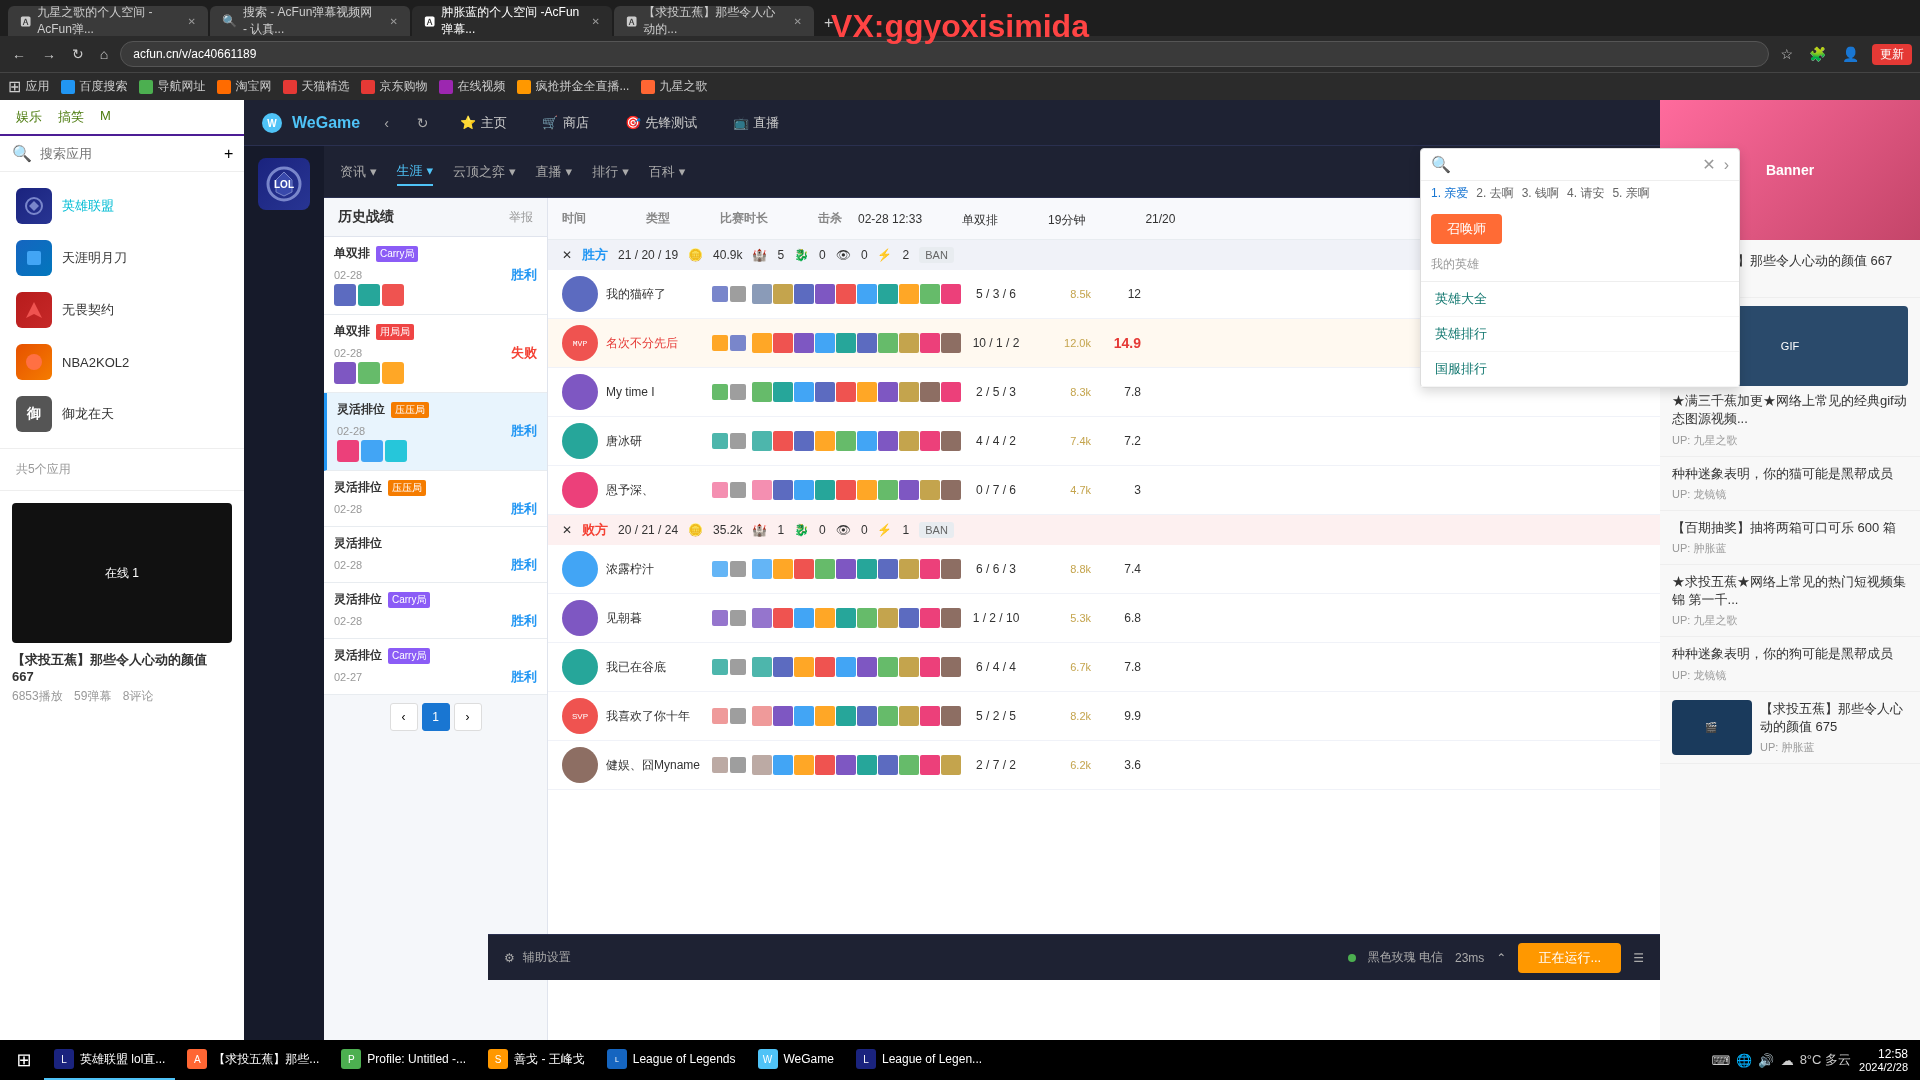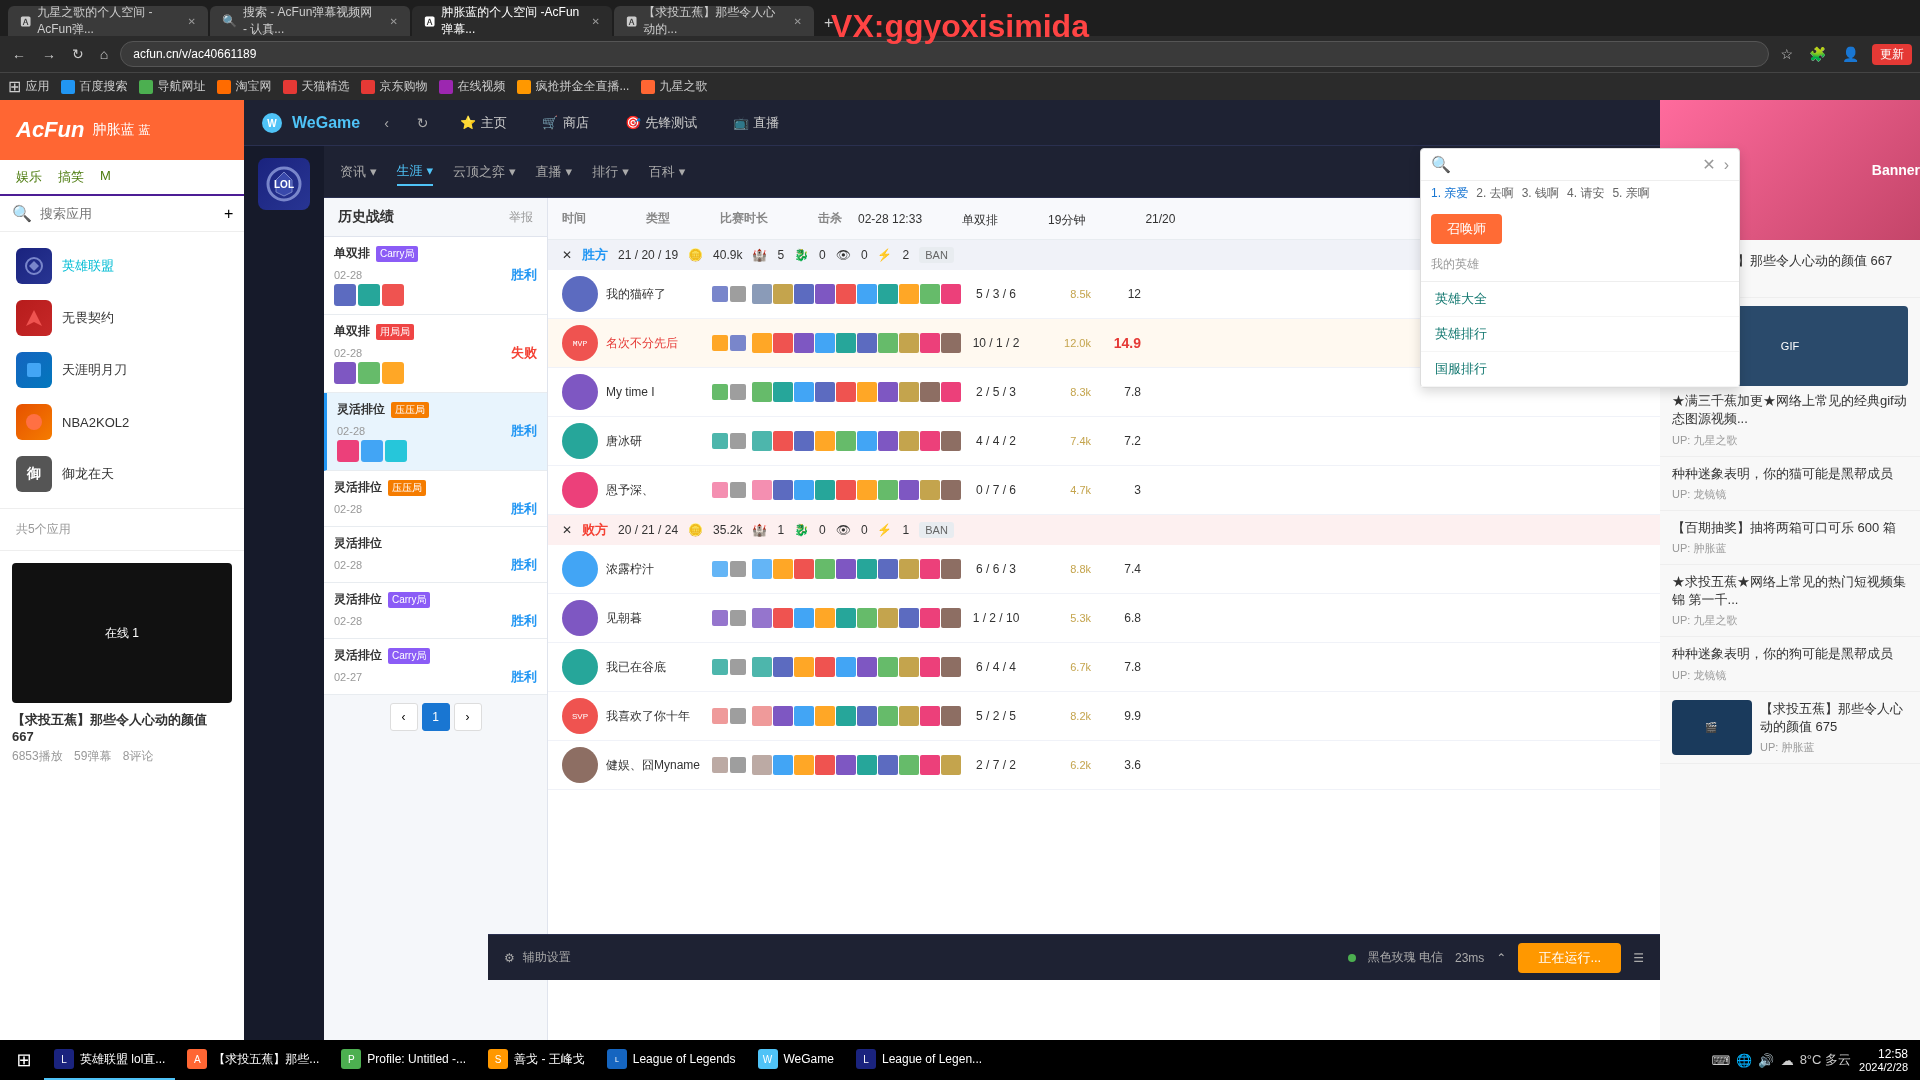--- a/index.html
+++ b/index.html
@@ -240,25 +240,20 @@
     <div class="bookmark-item">
       <div class="bookmark-icon" style="background:#ff6633;"></div>
       <span>九星之歌</span>
     </div>
   </div>
 </div>
 
 <div class="main-area">
 
   <div class="acfun-sidebar">
-    <div class="acfun-header">
-      <span class="acfun-logo">AcFun</span>
-      <span style="color:#fff;font-size:14px;margin-left:8px;">肿胀蓝</span>
-      <span style="color:#fff;font-size:12px;margin-left:4px;">蓝</span>
-    </div>
     <div class="acfun-nav">
       <span style="cursor:pointer;">娱乐</span>
       <span style="cursor:pointer;">搞笑</span>
       <span style="cursor:pointer;">M</span>
     </div>
     <div class="acfun-search">
       <span>🔍</span>
       <input type="text" placeholder="搜索应用" style="flex: 1 1 0%; border: none; outline: none; font-size: 13px;">
       <span style="cursor:pointer;font-size:16px;">+</span>
     </div>
@@ -266,34 +261,34 @@
       <div class="sidebar-game-item active">
         <div class="game-icon icon-lol">
           <svg width="20" height="20" viewBox="0 0 20 20">
               <circle cx="10" cy="10" r="8" fill="none" stroke="#7986cb" stroke-width="2"></circle>
               <path d="M5 10 L10 5 L15 10 L10 15 Z" fill="#7986cb"></path>
             </svg>
         </div>
         <span>英雄联盟</span>
       </div>
       <div class="sidebar-game-item">
+        <div class="game-icon icon-tft">
+          <svg width="20" height="20" viewBox="0 0 20 20">
+              <rect x="3" y="3" width="14" height="14" rx="2" fill="#42a5f5"></rect>
+            </svg>
+        </div>
+        <span>天涯明月刀</span>
+      </div>
+      <div class="sidebar-game-item">
         <div class="game-icon icon-valo">
           <svg width="20" height="20" viewBox="0 0 20 20">
               <polygon points="10,2 18,18 10,14 2,18" fill="#ef5350"></polygon>
             </svg>
         </div>
         <span>无畏契约</span>
-      </div>
-      <div class="sidebar-game-item">
-        <div class="game-icon icon-tft">
-          <svg width="20" height="20" viewBox="0 0 20 20">
-              <rect x="3" y="3" width="14" height="14" rx="2" fill="#42a5f5"></rect>
-            </svg>
-        </div>
-        <span>天涯明月刀</span>
       </div>
       <div class="sidebar-game-item">
         <div class="game-icon icon-nba">
           <svg width="20" height="20" viewBox="0 0 20 20">
               <circle cx="10" cy="10" r="8" fill="#ff7043"></circle>
             </svg>
         </div>
         <span>NBA2KOL2</span>
       </div>
       <div class="sidebar-game-item">
@@ -861,21 +856,21 @@
     <div class="section-label">我的英雄</div>
   </div>
   <div class="dropdown-menu-items">
     <div class="dropdown-menu-item">英雄大全</div>
     <div class="dropdown-menu-item">英雄排行</div>
     <div class="dropdown-menu-item">国服排行</div>
   </div>
 </div>
 
 <div class="right-sidebar">
-  <div class="sidebar-banner" style="background:linear-gradient(135deg,#ff6b9d,#c44569);display:flex;align-items:center;justify-content:flex-end;">
+  <div class="sidebar-banner" style="background:linear-gradient(135deg,#ff6b9d,#c44569);display:flex;align-items:center;justify-content:center;">
     <span style="color:#fff;font-size:14px;font-weight:bold;">Banner</span>
   </div>
 
   <div class="sidebar-item">
     <div class="sidebar-item-title">【求投五蕉】那些令人心动的颜值  667</div>
     <div class="sidebar-item-meta">UP: 肿胀蓝</div>
   </div>
 
   <div class="sidebar-item">
     <div class="sidebar-item-thumbnail" style="background:#2a4a6b;display:flex;align-items:center;justify-content:center;">

